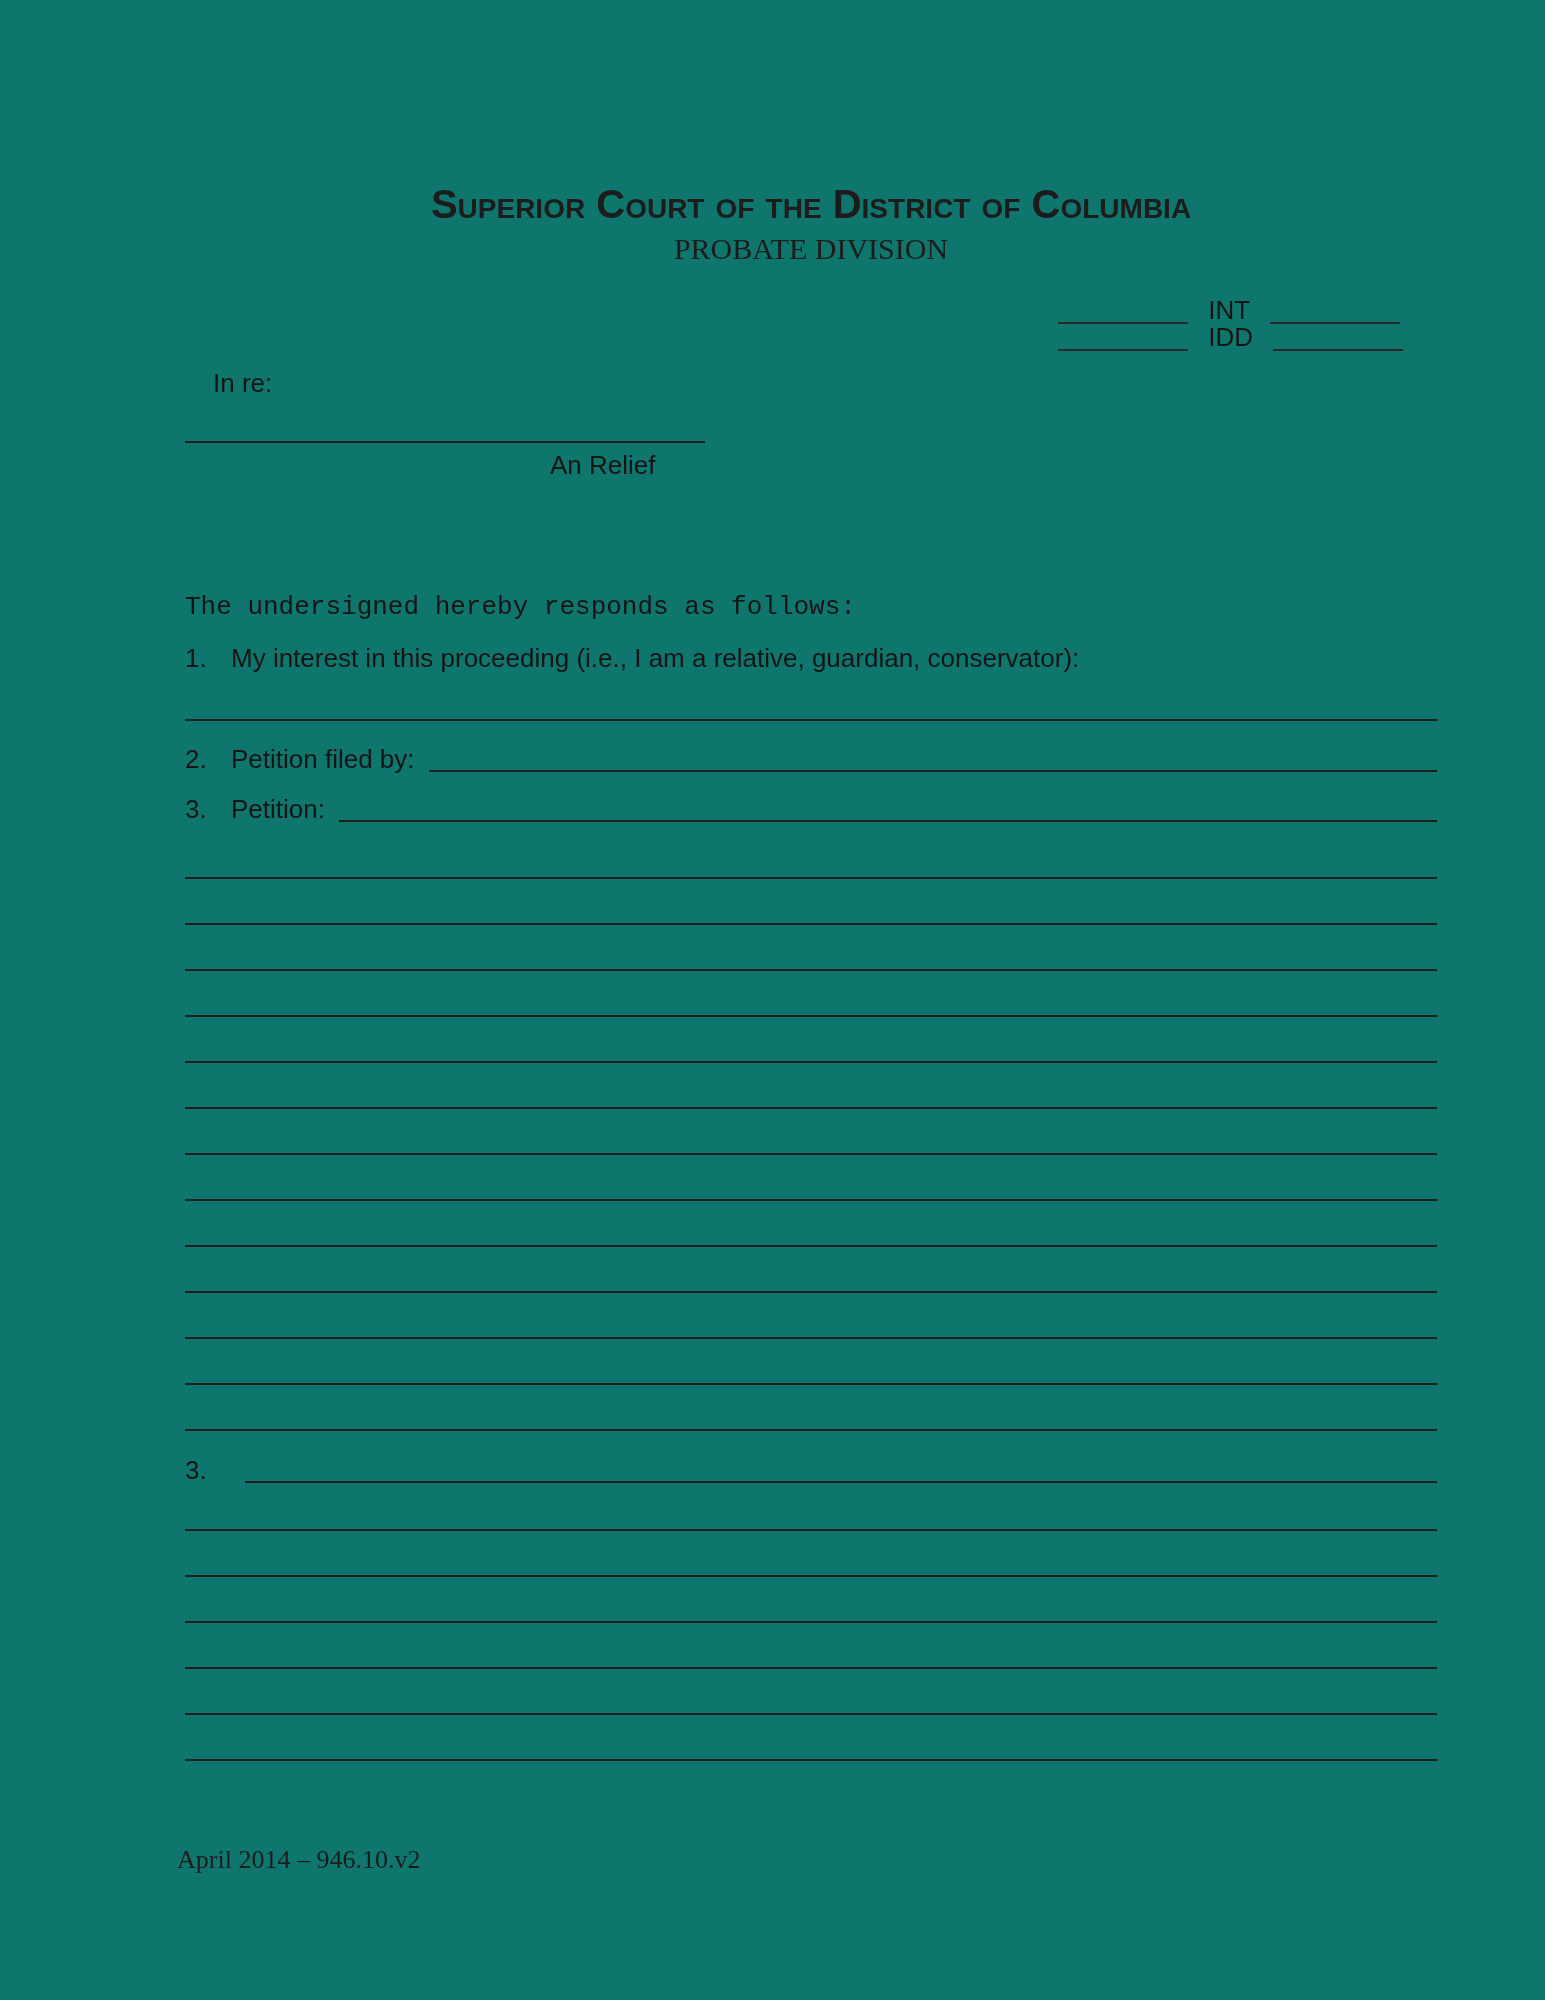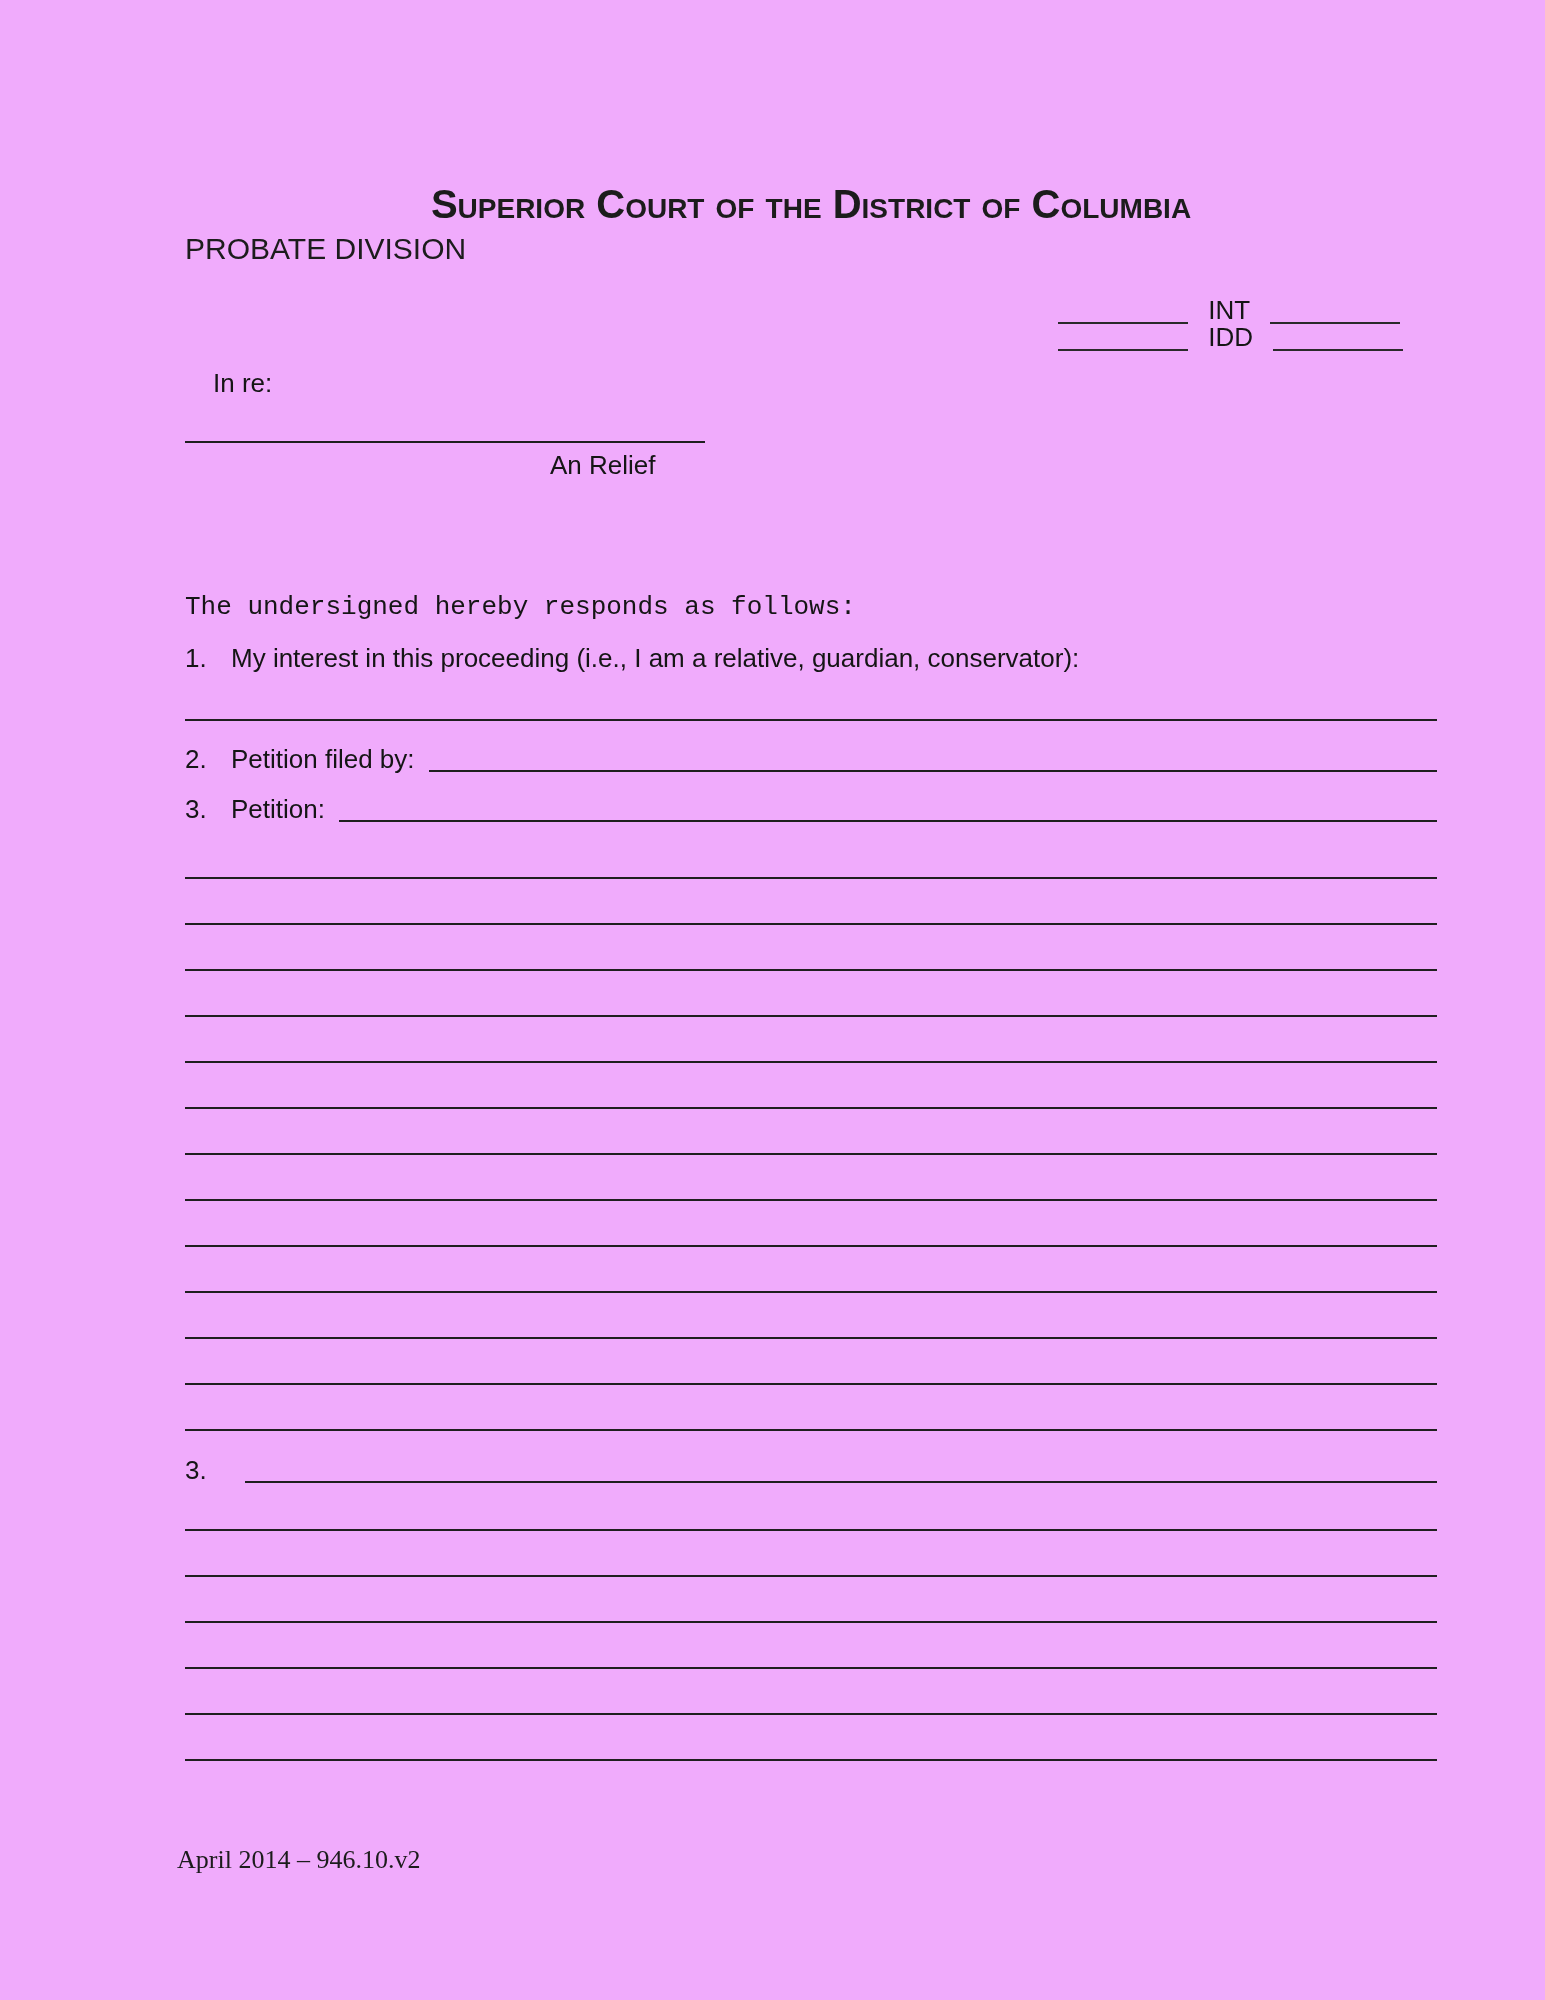--- a/index.html
+++ b/index.html
@@ -1,45 +1,46 @@
 <!DOCTYPE html>
 <html><head>
 <meta charset="utf-8">
 <style>
   * { margin: 0; padding: 0; box-sizing: border-box; }
   html, body { background: #ffffff; }
   .page {
     position: relative;
     width: 1545px;
     height: 2000px;
-    background: #f0abfc;
+    background: #0f766e;
     color: #151515;
     font-family: "Liberation Sans", sans-serif;
     font-size: 26px;
     overflow: hidden;
   }
   
   .court-title {
     position: absolute;
     top: 181px; left: 185px; width: 1252px;
     text-align: center;
     font-size: 40px;
     line-height: 46px;
     font-weight: bold;
     font-variant: small-caps;
     letter-spacing: 0px;
     color: #1c1c1c;
   }
   .division-title {
     position: absolute;
     top: 233px; left: 185px; width: 1252px;
-    text-align: left;
+    text-align: center;
     font-size: 30px;
     line-height: 32px;
     color: #1c1c1c;
+    font-family: Liberation Serif, serif;
   }
   
   .case-codes { position: absolute; top: 297px; right: 142px; }
   .code-row {
     display: flex;
     align-items: flex-end;
     height: 27px;
     gap: 20px;
   }
   .code-line {

